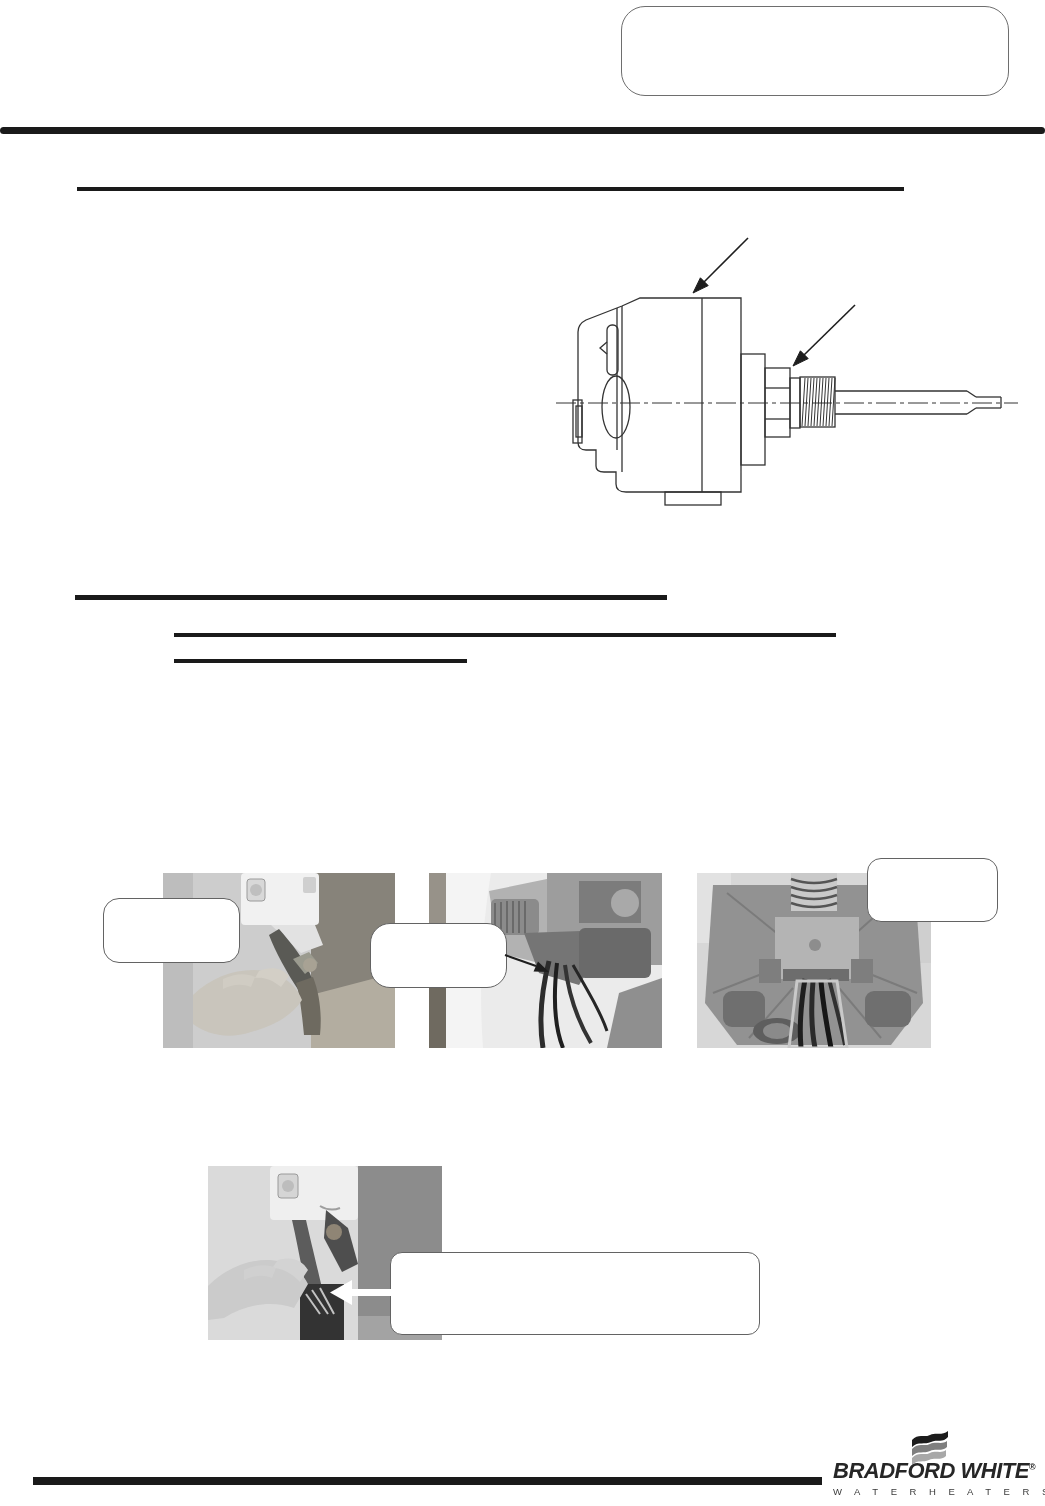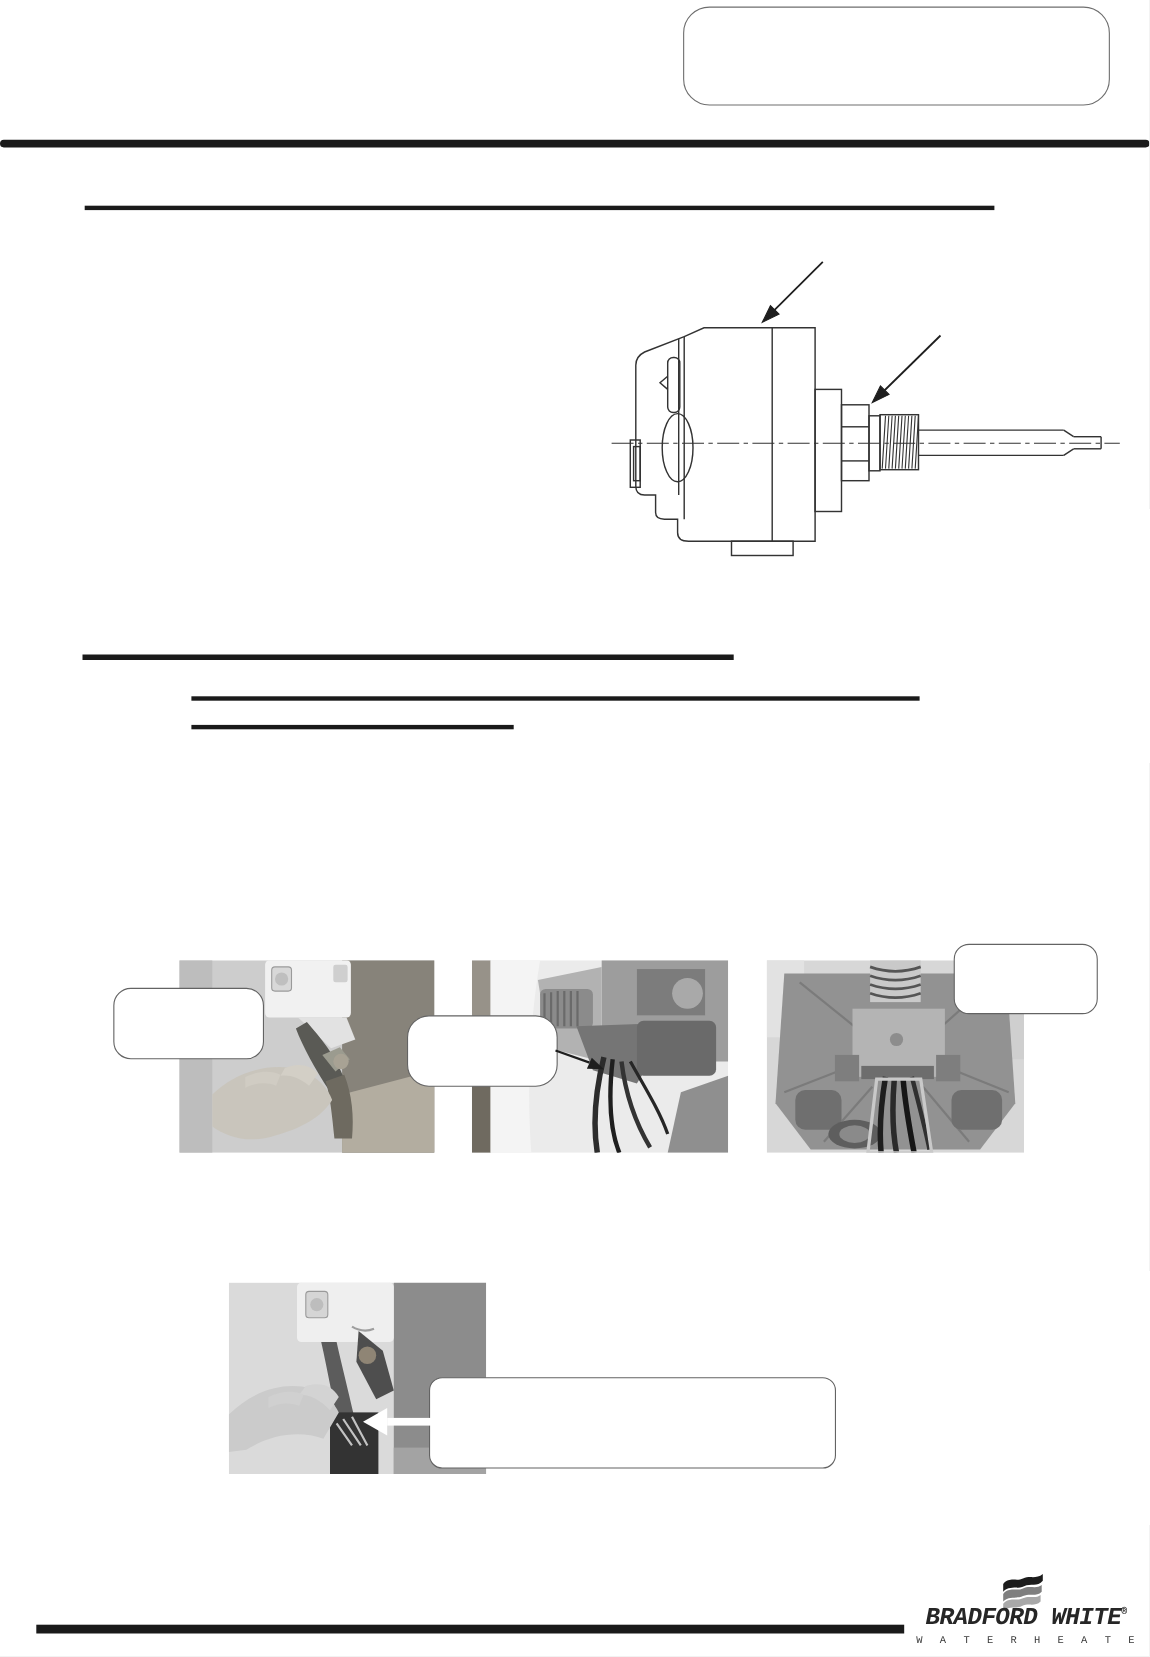--- a/index.html
+++ b/index.html
@@ -1,19 +1,19 @@
 <!DOCTYPE html>
 <html><head>
 <meta charset="utf-8">
 <style>
   html,body{margin:0;padding:0;background:#e9e9e9;}
   .page{
     position:relative;width:1045px;height:1506px;margin:0 auto;
     background:#ffffff;overflow:hidden;
-    font-family:Liberation Mono, monospace;
+    font-family:Liberation Sans, sans-serif;
   }
   .rule{position:absolute;background:#1a1a1a;}
   .rule-top{left:0;top:127;}
   .callout{
     position:absolute;background:#ffffff;border:1.5px solid #636363;
     z-index:20;color:#222;font-size:11px;line-height:1.2;padding:6px 8px;box-sizing:border-box;
   }
   .photo{position:absolute;z-index:10;display:block;}
   .overlay-arrow{position:absolute;z-index:30;display:block;}
   .diagram{position:absolute;left:550px;top:230px;z-index:5;display:block;}

